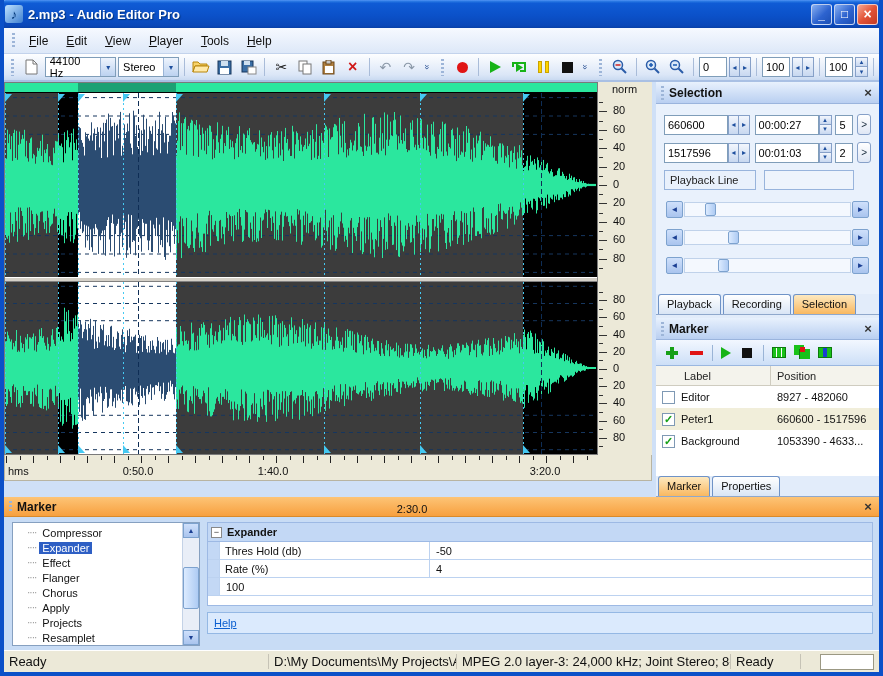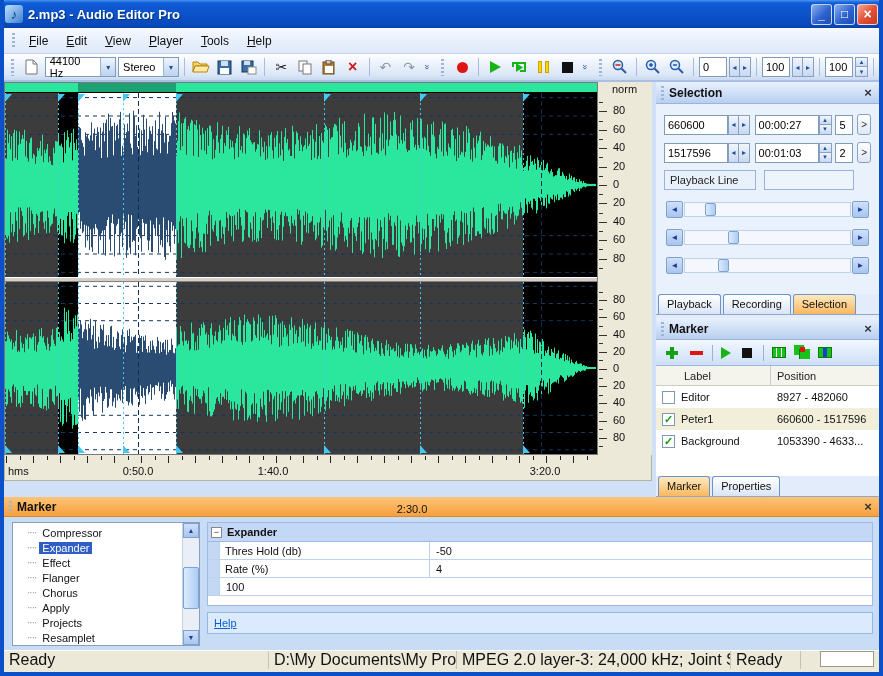--- a/index.html
+++ b/index.html
@@ -131,21 +131,21 @@
   .gh-box{width:11px;height:11px;background:#fff;border:1px solid #888;font-size:9px;line-height:9px;text-align:center;color:#333}
   .g-row{height:18px;display:flex;align-items:center;border-bottom:1px solid #bcd2f0;font-size:11px}
   .g-gut{width:12px;height:100%;background:#c3d8f5;border-right:1px solid #bcd2f0}
   .g-lab{width:210px;padding-left:5px;color:#111;border-right:1px solid #bcd2f0;height:100%;display:flex;align-items:center}
   .g-val{flex:1;padding-left:6px;color:#111}
   .fx-grid-fill{flex:1;background:#fff}
   .fx-help{height:22px;margin-top:6px;background:#dbeafd;border:1px solid #94b8e4;display:flex;align-items:center;padding-left:6px}
   .fx-help a{font-size:11px;color:#0b5fd0;text-decoration:underline}
   .fx-apply{height:22px;margin-top:4px;border:1px solid #5a7bb4;border-radius:3px;background:linear-gradient(180deg,#ffffff,#e3e8f0);font-size:12px;color:#111}
   
-  .statusbar{height:22px;background:#ece9d8;border-top:1px solid #fff;display:flex;align-items:flex-start;font-size:16px;color:#111}
+  .statusbar{height:22px;background:#ece9d8;border-top:1px solid #fff;display:flex;align-items:center;font-size:13px;color:#111}
   .sb-seg{display:flex;align-items:center;padding:0 5px;border-right:1px solid #c6c3b6;white-space:nowrap;overflow:hidden}
   .sb-1{flex:1}.sb-2{width:188px}.sb-3{width:274px}.sb-4{width:70px}.sb-5{width:14px}
   .sb-6{width:64px;display:flex;align-items:center;justify-content:center}
   .sb-box{width:56px;height:16px;background:#fff;border:1px solid #9b9883}
   svg{display:block}
 </style>
 </head>
 <body>
 
 <div class="window">

